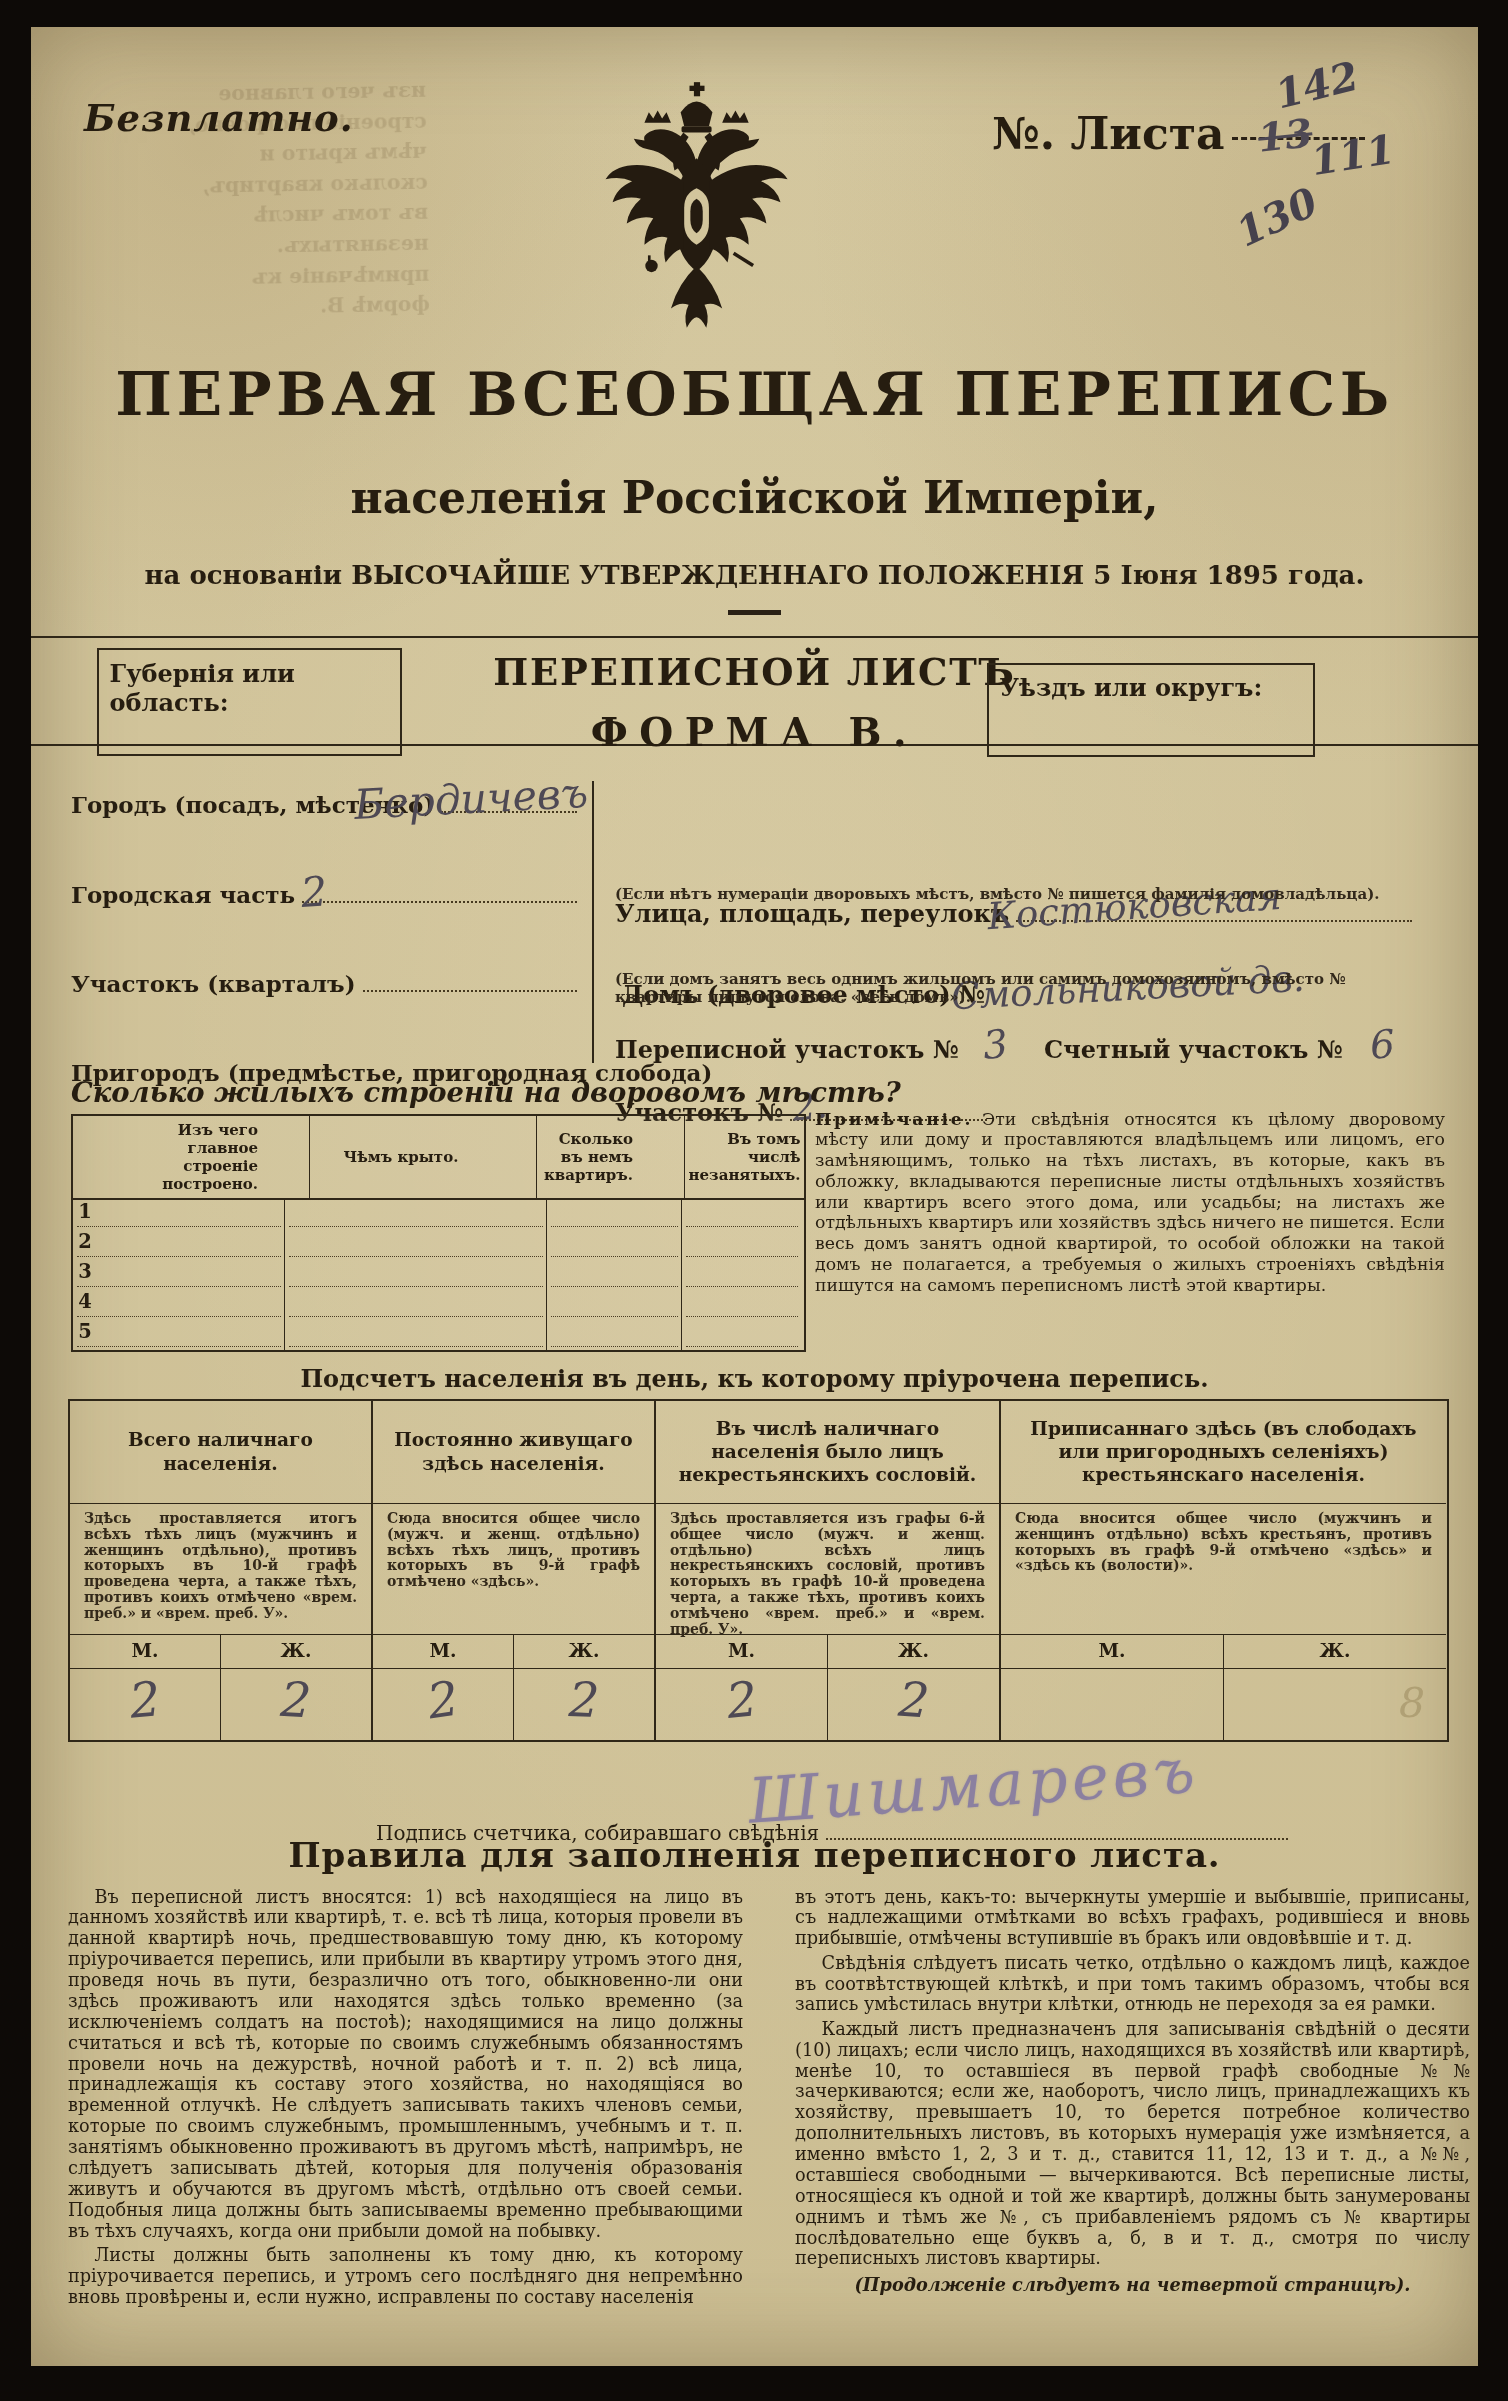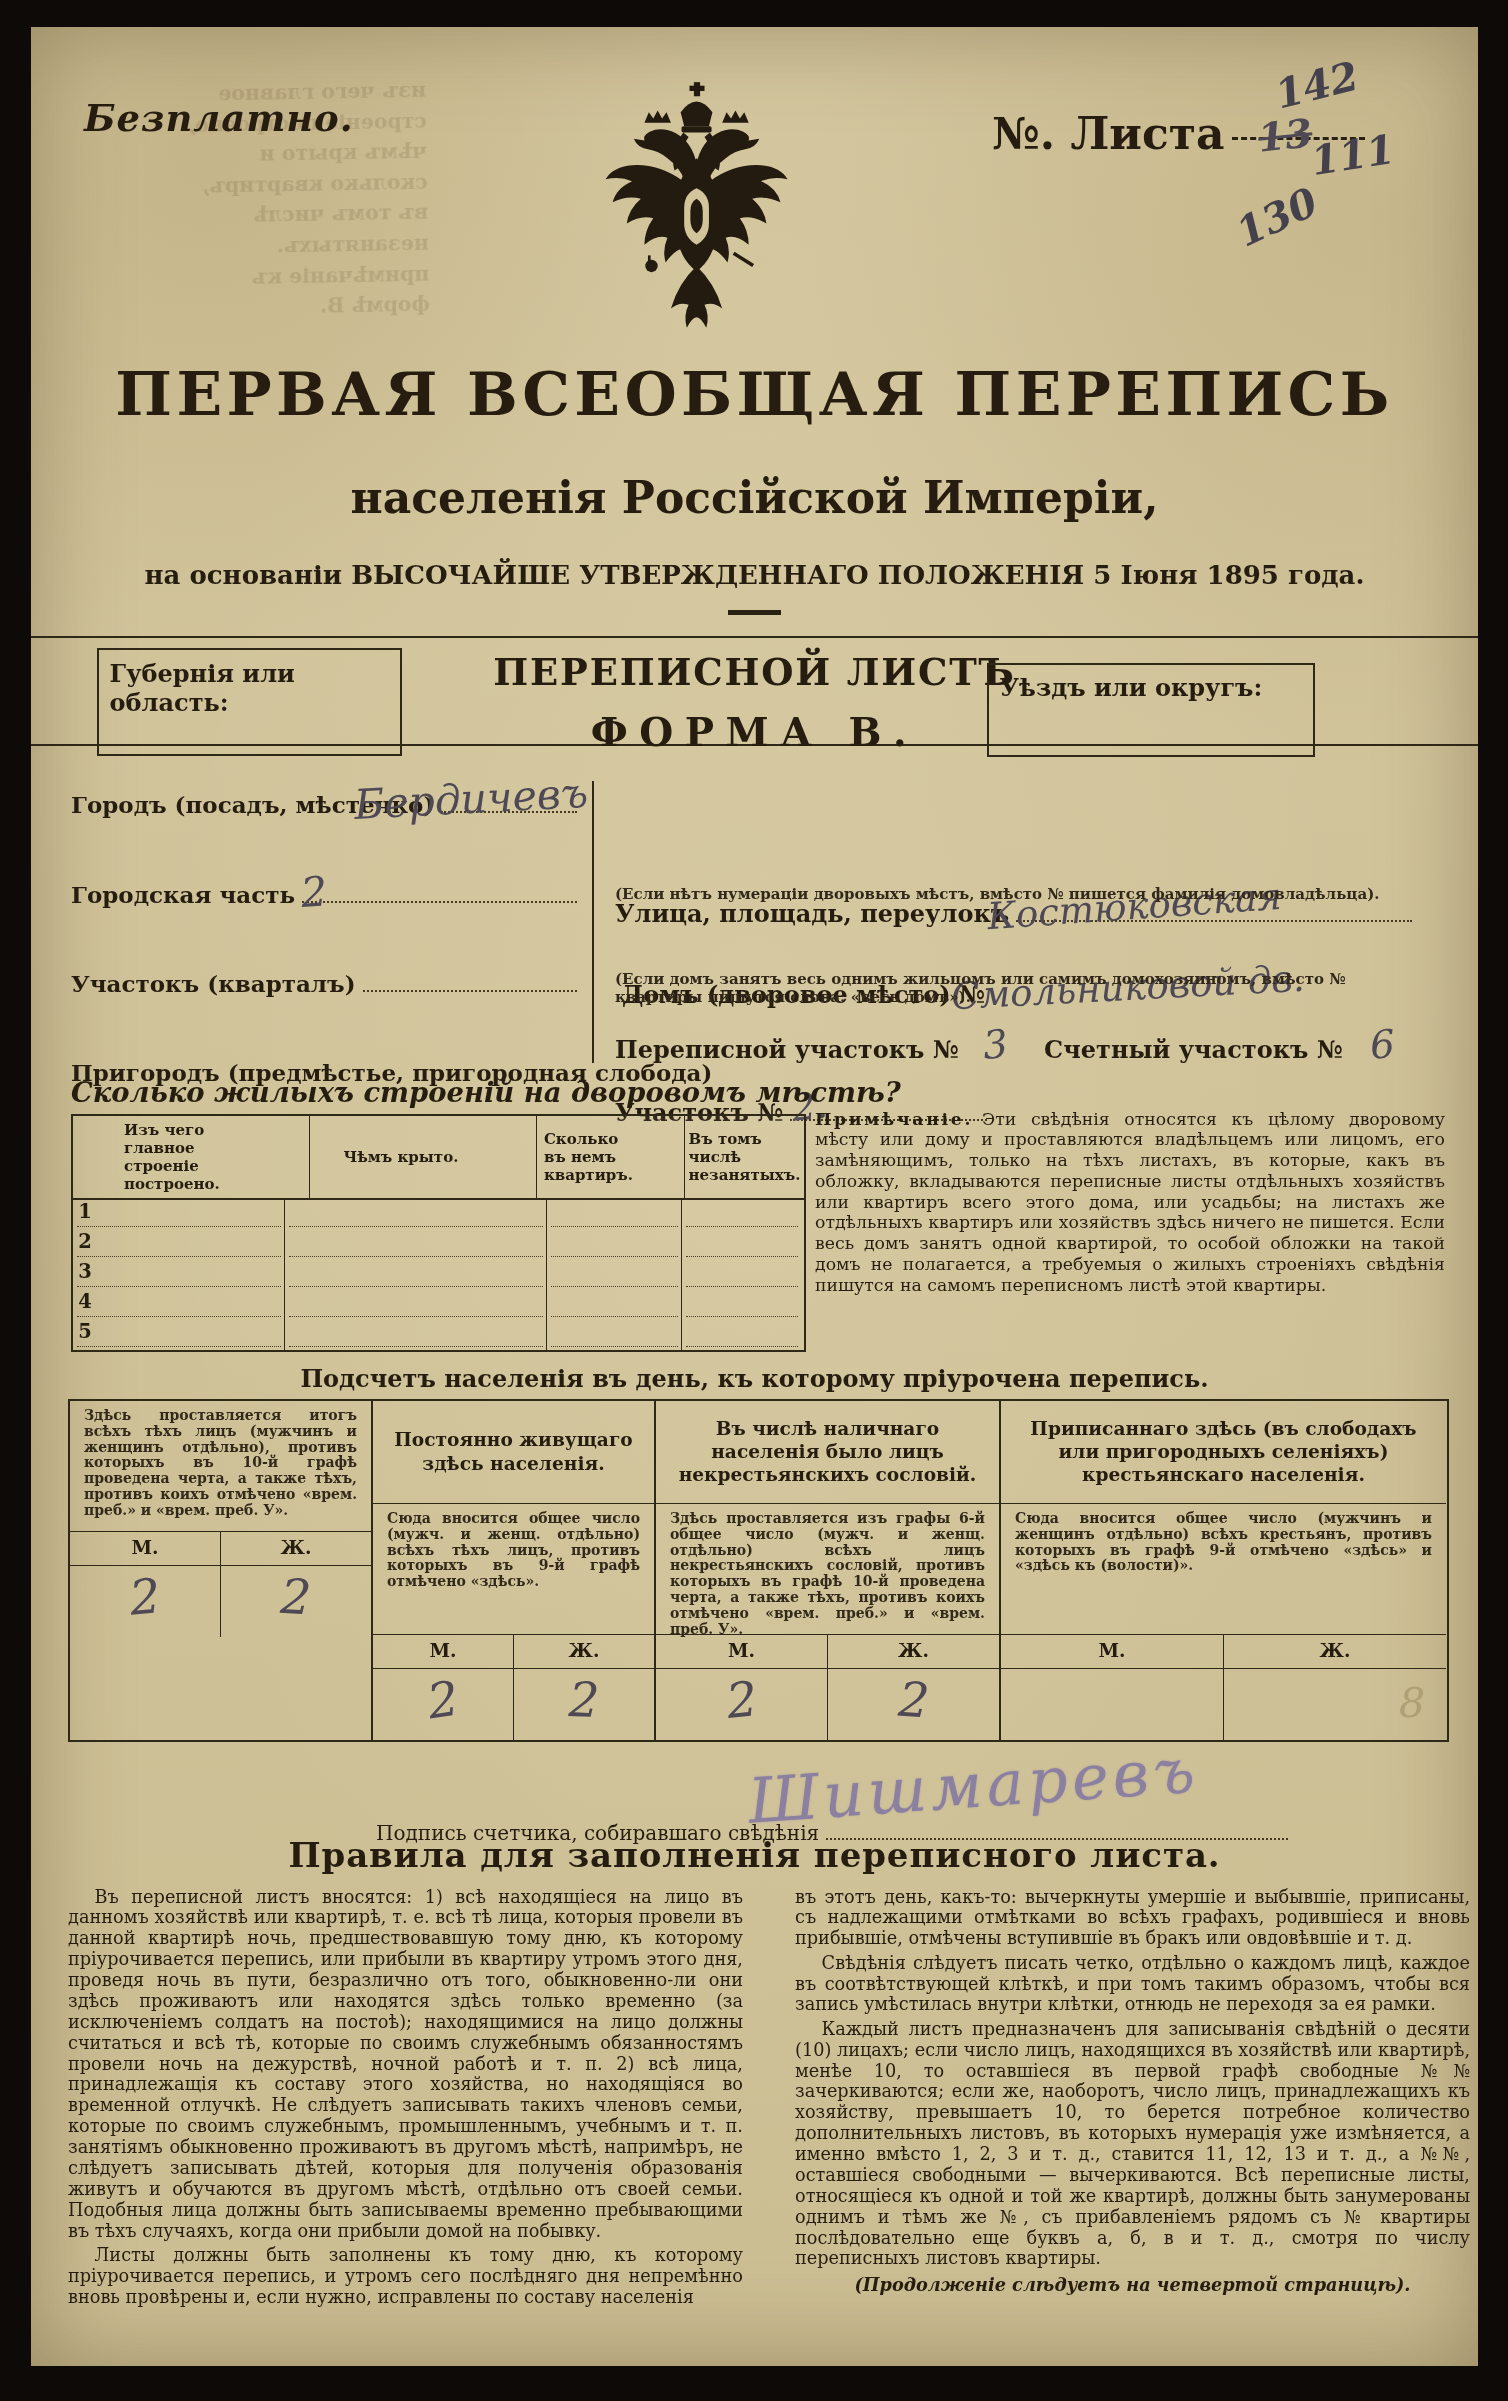--- a/index.html
+++ b/index.html
@@ -58,21 +58,21 @@
   .hw-num { font-size:39px; }
   .hwc { font-size:48px; }
   .pencil { font-style:italic; color:#45414c; font-size:40px; font-weight:bold; }
   .strike { text-decoration: line-through; }
 
   .question { font-size:27.4px; font-weight:bold; font-style:italic; white-space:nowrap; }
 
   
   .btable { border:2.2px solid #2f2718; background:rgba(255,250,230,.05); }
   .bhead { display:flex; border-bottom:2.2px solid #2f2718; }
-  .bh { font-size:15px; font-weight:bold; text-align:left; padding:5.3px 7px; display:flex; align-items:center; justify-content:center;margin-left:44px; }
+  .bh { font-size:15px; font-weight:bold; text-align:right; padding:5.3px 7px; display:flex; align-items:center; justify-content:center;margin-left:44px; }
   .bh + .bh, .bc + .bc { border-left:1.8px solid #2f2718; }
   .brow { display:flex; height:30px; }
   .bc { position:relative; }
   .bc::after { content:""; position:absolute; left:3.5px; right:3.5px; bottom:3.5px; border-bottom:1.8px dotted #4a3d24; }
   .bnum { font-size:19.5px; font-weight:bold; padding-left:5.3px; }
   .w1{width:211px;} .w2{width:262px;} .w3{width:135px;} .w4{width:120px;}
 
   .notepara { font-size:17.3px; line-height:1.2; text-align:justify; }
   .notelead { font-weight:bold; letter-spacing:2.7px; margin-right:8.9px; }
 
@@ -264,20 +264,21 @@
   </div>
 
   <div class="abs notepara" style="left:784px; top:1082px; width:630px;">
     <span class="notelead">Примѣчаніе.</span><span>Эти свѣдѣнія относятся къ цѣлому дворовому мѣсту или дому и проставляются владѣльцемъ или лицомъ, его замѣняющимъ, только на тѣхъ листахъ, въ которые, какъ въ обложку, вкладываются переписные листы отдѣльныхъ хозяйствъ или квартиръ всего этого дома, или усадьбы; на листахъ же отдѣльныхъ квартиръ или хозяйствъ здѣсь ничего не пишется. Если весь домъ занятъ одной квартирой, то особой обложки на такой домъ не полагается, а требуемыя о жилыхъ строеніяхъ свѣдѣнія пишутся на самомъ переписномъ листѣ этой квартиры.</span>
   </div>
 
   <div class="abs ctr ccaption" style="top:1337px;">Подсчетъ населенія въ день, къ которому пріурочена перепись.</div>
 
   <div class="abs ctable" style="left:37px; top:1372px; width:1381px;">
     <div class="cgroup" style="width:301px;">
+      <div class="chead">Всего наличнаго населенія.</div>
       <div class="cdesc">Здѣсь проставляется итогъ всѣхъ тѣхъ лицъ (мужчинъ и женщинъ отдѣльно), противъ которыхъ въ 10-й графѣ проведена черта, а также тѣхъ, противъ коихъ отмѣчено «врем. преб.» и «врем. преб. У».</div>
       <div class="cmf">
         <div class="cmh">М.</div>
         <div class="cmh">Ж.</div>
       </div>
       <div class="cvals">
         <div class="cv">
             <span class="hw hwc">2</span>
           </div>
         <div class="cv">

